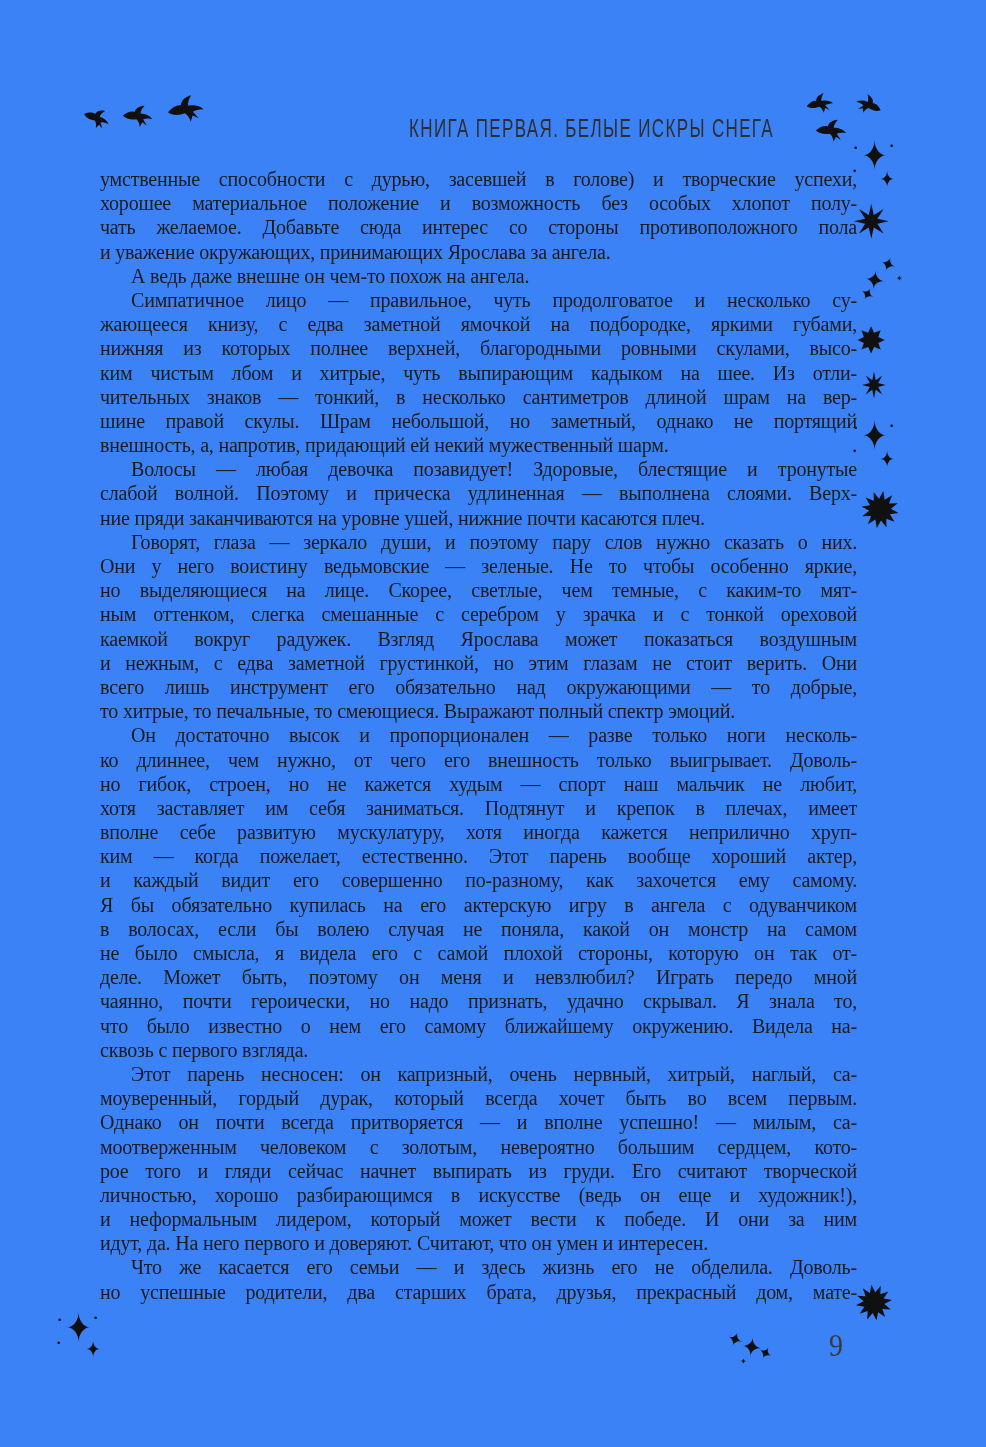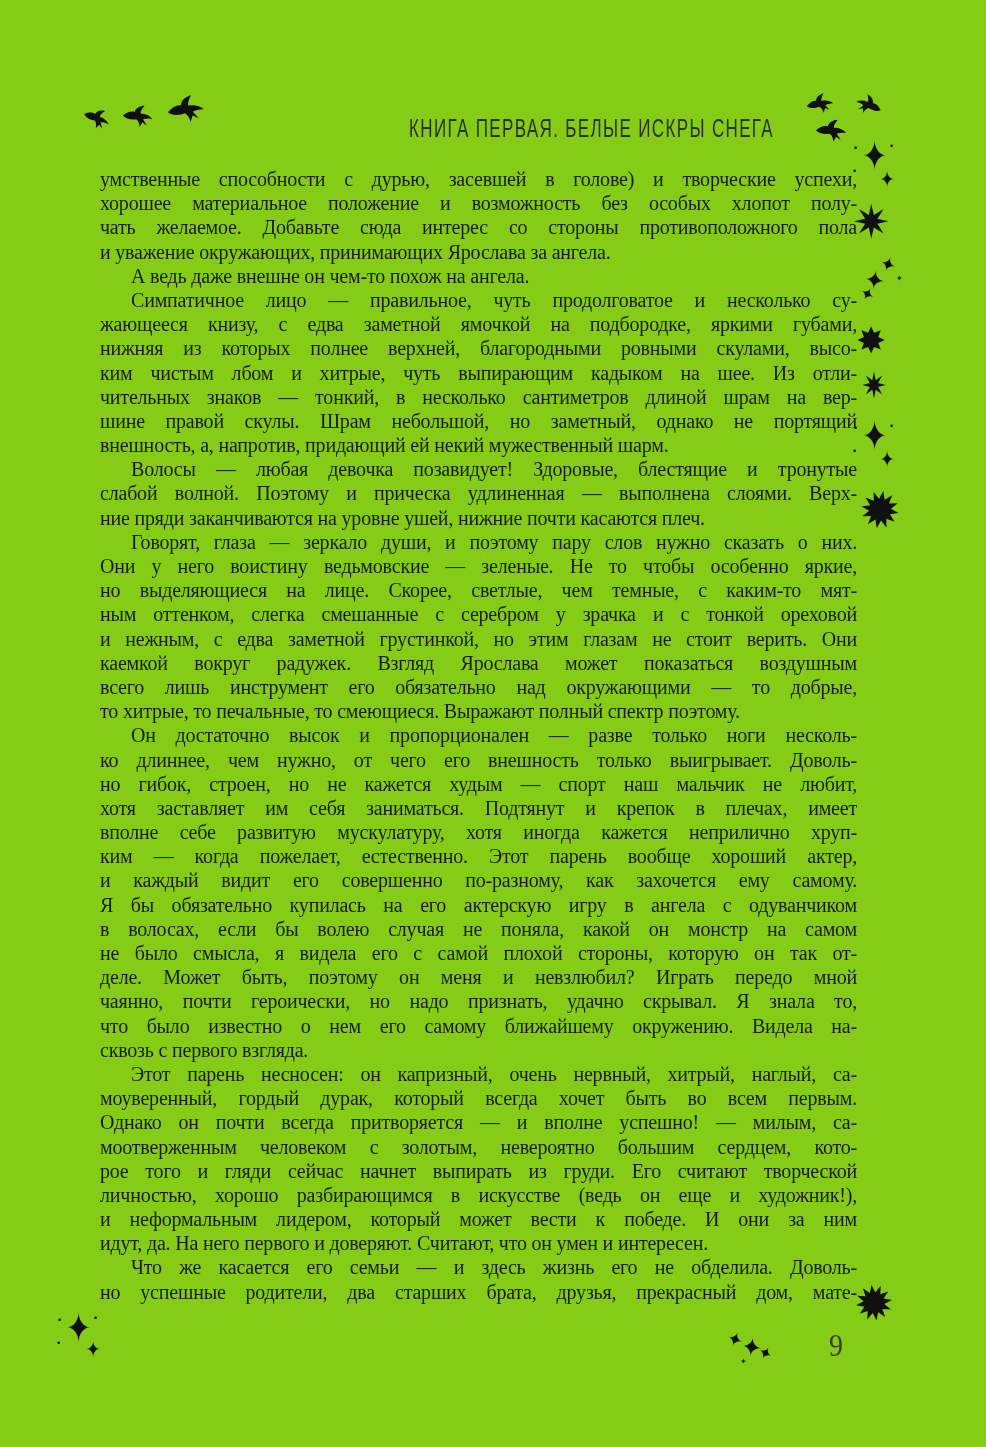--- a/index.html
+++ b/index.html
@@ -1,18 +1,18 @@
 <!DOCTYPE html>
 <html lang="ru"><head>
 <meta charset="utf-8">
 <style>
   html,body{margin:0;padding:0;background:#9a9a9a;}
   .page{
     position:relative;width:986px;height:1447px;margin:0 auto;
-    background:#84cc16;overflow:hidden;
+    background:#3b82f6;overflow:hidden;
     font-family:"Liberation Serif",serif;color:#1b1b1b;
   }
 
   
   .running-head{
     position:absolute;left:409px;top:113px;
     font-family:"Liberation Sans",sans-serif;
     font-size:25px;letter-spacing:2px;color:#2e2e2e;
     white-space:nowrap;transform:scale(0.68,1.06);transform-origin:0 0;
   }
@@ -166,24 +166,24 @@
       <div class="para indent">
         <div class="line j">Волосы — любая девочка позавидует! Здоровые, блестящие и тронутые</div>
         <div class="line j">слабой волной. Поэтому и прическа удлиненная — выполнена слоями. Верх-</div>
         <div class="line">ние пряди заканчиваются на уровне ушей, нижние почти касаются плеч.</div>
       </div>
       <div class="para indent">
         <div class="line j">Говорят, глаза — зеркало души, и поэтому пару слов нужно сказать о них.</div>
         <div class="line j">Они у него воистину ведьмовские — зеленые. Не то чтобы особенно яркие,</div>
         <div class="line j">но выделяющиеся на лице. Скорее, светлые, чем темные, с каким-то мят-</div>
         <div class="line j">ным оттенком, слегка смешанные с серебром у зрачка и с тонкой ореховой</div>
+        <div class="line j">каемкой вокруг радужек. Взгляд Ярослава может показаться воздушным</div>
         <div class="line j">и нежным, с едва заметной грустинкой, но этим глазам не стоит верить. Они</div>
-        <div class="line j">каемкой вокруг радужек. Взгляд Ярослава может показаться воздушным</div>
         <div class="line j">всего лишь инструмент его обязательно над окружающими — то добрые,</div>
-        <div class="line">то хитрые, то печальные, то смеющиеся. Выражают полный спектр поэтому.</div>
+        <div class="line">то хитрые, то печальные, то смеющиеся. Выражают полный спектр эмоций.</div>
       </div>
       <div class="para indent">
         <div class="line j">Он достаточно высок и пропорционален — разве только ноги несколь-</div>
         <div class="line j">ко длиннее, чем нужно, от чего его внешность только выигрывает. Доволь-</div>
         <div class="line j">но гибок, строен, но не кажется худым — спорт наш мальчик не любит,</div>
         <div class="line j">хотя заставляет им себя заниматься. Подтянут и крепок в плечах, имеет</div>
         <div class="line j">вполне себе развитую мускулатуру, хотя иногда кажется неприлично хруп-</div>
         <div class="line j">ким — когда пожелает, естественно. Этот парень вообще хороший актер,</div>
         <div class="line j">и каждый видит его совершенно по-разному, как захочется ему самому.</div>
         <div class="line j">Я бы обязательно купилась на его актерскую игру в ангела с одуванчиком</div>

